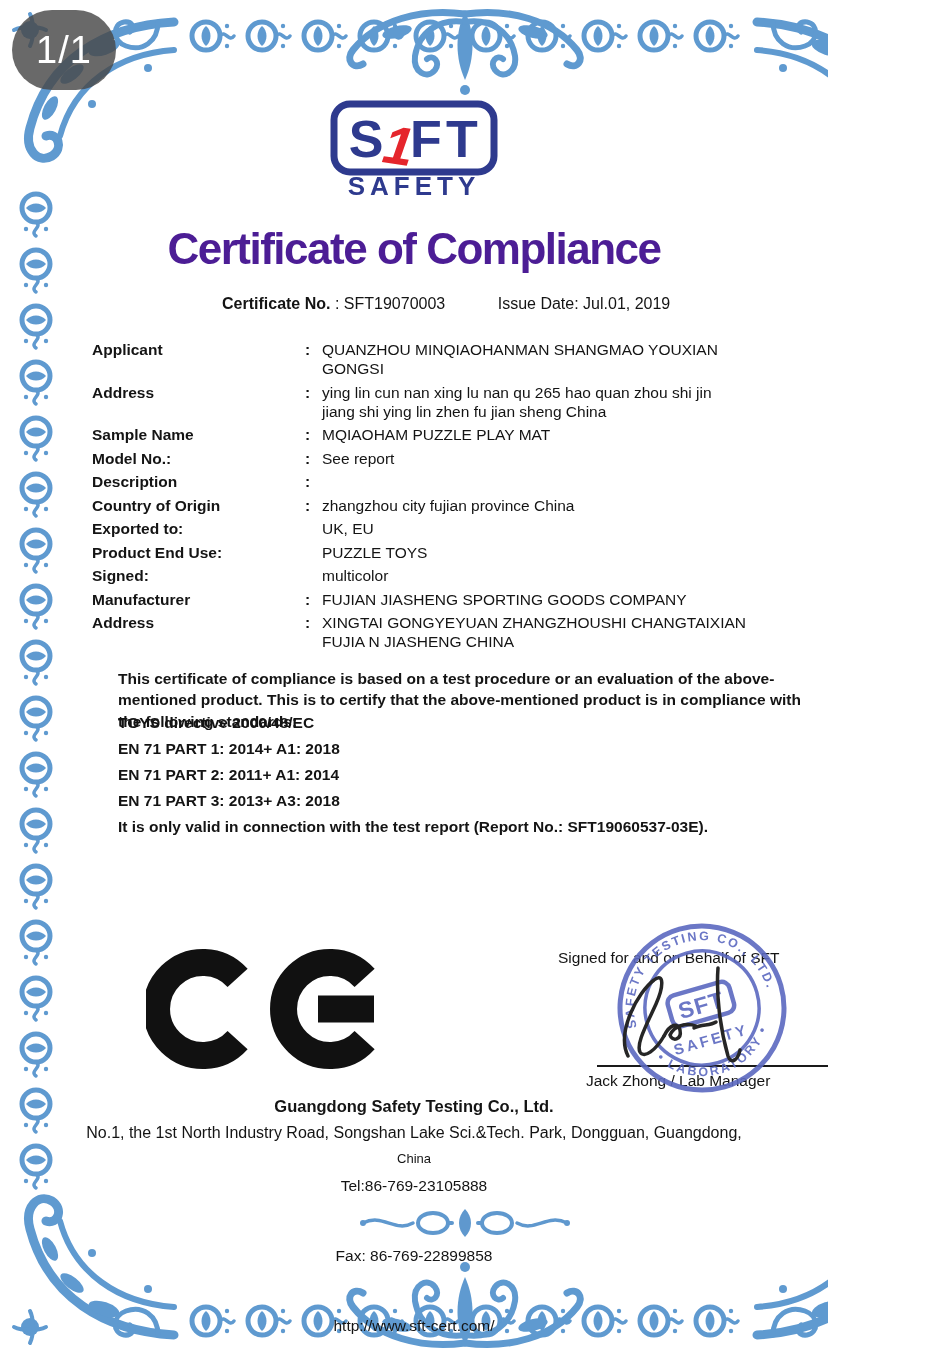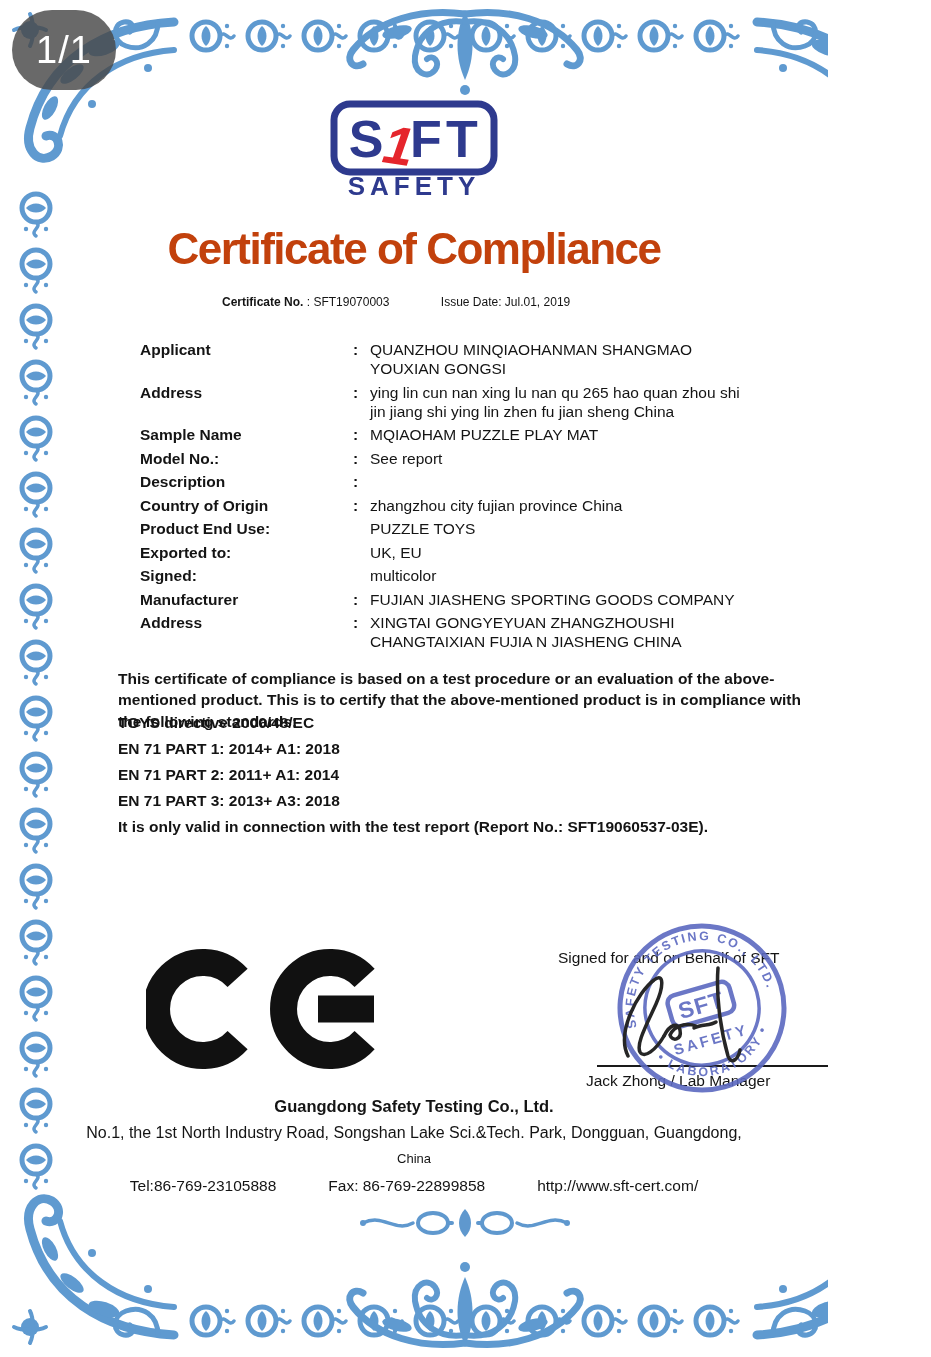--- a/index.html
+++ b/index.html
@@ -11,47 +11,47 @@
   
   .page-badge{
     position:absolute;left:12px;top:10px;width:104px;height:80px;
     background:rgba(72,72,72,.82);border-radius:40px;
     display:flex;align-items:center;justify-content:center;
     color:#fff;font-size:38px;font-weight:400;letter-spacing:1px;z-index:5;
   }
   .logo-wrap{position:absolute;top:100px;left:0;width:100%;text-align:center;}
   .title{
     position:absolute;top:224px;left:0;width:100%;margin:0;text-align:center;
-    font-size:44px;font-weight:bold;letter-spacing:-1.5px;color:#c2410c;
+    font-size:44px;font-weight:bold;letter-spacing:-1.5px;color:#4c1d95;
   }
-  .cert-line{position:absolute;top:295px;left:222px;font-size:12px;white-space:nowrap;}
+  .cert-line{position:absolute;top:295px;left:222px;font-size:16px;white-space:nowrap;}
   .cert-line .b{font-weight:bold;}
   .cert-line .issue{margin-left:48px;}
   .details{position:absolute;top:340px;left:92px;right:80px;font-size:15.5px;}
-  .drow{display:grid;grid-template-columns:213px 17px 1fr;line-height:19px;margin-bottom:4.5px;margin-left:48px;}
+  .drow{display:grid;grid-template-columns:213px 17px 1fr;line-height:19px;margin-bottom:4.5px;}
   .dlabel{font-weight:bold;}
   .dcolon{font-weight:bold;}
   .statement{
     position:absolute;top:652px;left:118px;width:706px;
     font-size:15.5px;font-weight:bold;line-height:21.5px;
   }
   .standards{position:absolute;top:710px;left:118px;width:720px;font-size:15.5px;font-weight:bold;}
   .standards .std-line{display:block;height:26px;line-height:26px;}
   .validity{display:block;height:26px;line-height:26px;}
   .ce-svg{position:absolute;left:146px;top:942px;}
   .signed-for{position:absolute;left:558px;top:949px;font-size:15.5px;z-index:3;}
   .sig-line{position:absolute;left:597px;top:1065px;width:242px;border-top:2px solid #1a1a1a;z-index:2;}
   .signatory{position:absolute;left:586px;top:1072px;font-size:15.5px;z-index:3;}
   .stamp-svg{position:absolute;left:612px;top:918px;opacity:.9;z-index:4;}
   .sig-svg{position:absolute;left:598px;top:928px;z-index:5;}
   .footer{position:absolute;left:60px;right:60px;top:1096px;text-align:center;}
   .footer .company{font-size:16.5px;font-weight:bold;line-height:20px;}
   .footer .addr1{font-size:16px;margin-top:7px;line-height:20px;}
   .footer .addr2{font-size:13px;margin-top:6px;line-height:20px;}
-  .tel-line{display:flex;justify-content:center;gap:52px;margin-top:8px;font-size:15.5px;}
+  .tel-line{display:flex;justify-content:center;gap:52px;margin-top:8px;font-size:15.5px;flex-direction:column;}
   .divider-svg{position:absolute;left:355px;top:1203px;color:#5f98ce;}
 </style>
 </head>
 <body>
 
 <div class="page">
 
   <svg class="border-svg" width="931" height="1357" viewBox="0 0 931 1357" aria-hidden="true">
     <defs>
       <g id="eu">
@@ -221,28 +221,28 @@
     <div class="drow">
       <span class="dlabel">Description</span>
       <span class="dcolon">:</span>
     </div>
     <div class="drow">
       <span class="dlabel">Country of Origin</span>
       <span class="dcolon">:</span>
       <span class="dvalue">zhangzhou city fujian province China</span>
     </div>
     <div class="drow">
+      <span class="dlabel">Exported to:</span>
+      <span class="dcolon"></span>
+      <span class="dvalue">UK, EU</span>
+    </div>
+    <div class="drow">
       <span class="dlabel">Product End Use:</span>
       <span class="dcolon"></span>
       <span class="dvalue">PUZZLE TOYS</span>
-    </div>
-    <div class="drow">
-      <span class="dlabel">Exported to:</span>
-      <span class="dcolon"></span>
-      <span class="dvalue">UK, EU</span>
     </div>
     <div class="drow">
       <span class="dlabel">Signed:</span>
       <span class="dcolon"></span>
       <span class="dvalue">multicolor</span>
     </div>
     <div class="drow">
       <span class="dlabel">Manufacturer</span>
       <span class="dcolon">:</span>
       <span class="dvalue">FUJIAN JIASHENG SPORTING GOODS COMPANY</span>

